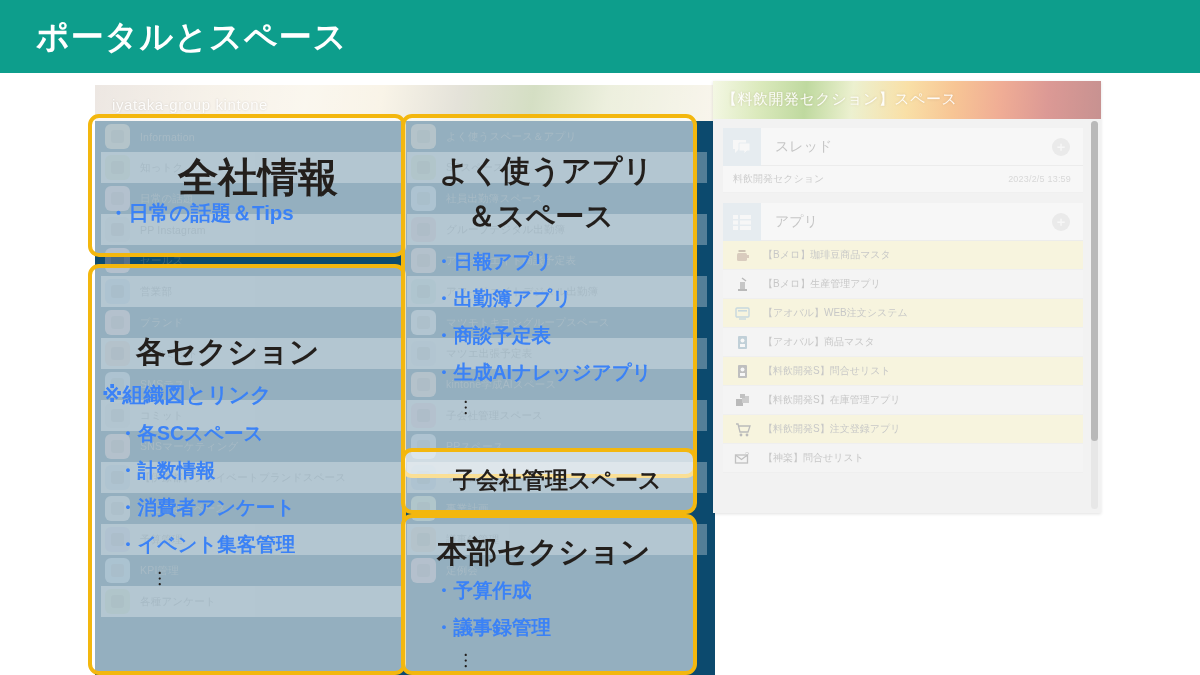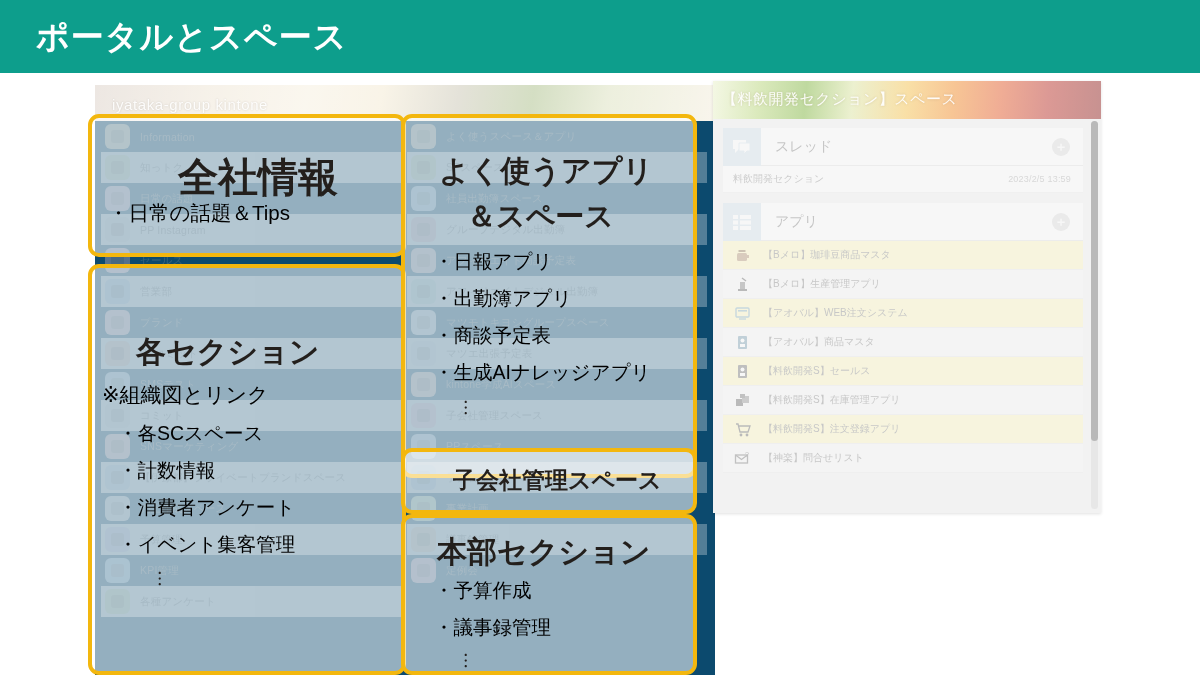--- a/index.html
+++ b/index.html
@@ -138,22 +138,22 @@
     position:absolute;
     border:4px solid #f3b70e;
     border-radius:11px;
     background:rgba(255,255,255,.56);
   }
   .c-title {
     position:absolute; font-weight:bold; color:#231f1c; white-space:nowrap;
     line-height:1.06;
   }
   .c-item {
-    position:absolute; font-size:19.5px; color:#000000; white-space:nowrap;
-    line-height:1.05; font-weight:400;
+    position:absolute; font-size:19.5px; color:#3b82f6; white-space:nowrap;
+    line-height:1.05; font-weight:700;
   }
   .c-item.bul::before { content:"・"; }
   .c-dots {
     position:absolute; font-size:17px; color:#231f1c; line-height:.72;
     letter-spacing:0; writing-mode:vertical-rl; text-orientation:upright;
   }
 
   
   #box-zensha   { left:88px;  top:41px;  width:318px; height:143px; }
   #box-section  { left:88px;  top:191px; width:318px; height:411px; }
@@ -390,21 +390,21 @@
           <span>【アオバル】商品マスタ</span>
         </div>
         <div class="app-row">
           <span class="app-ic">
               <svg width="17" height="17" viewBox="0 0 17 17">
                 <rect x="4" y="2" width="9" height="13" rx="1" fill="#7a7a7a"></rect>
                 <circle cx="8.5" cy="6.5" r="2" fill="#fff"></circle>
                 <rect x="6" y="10" width="5" height="3" fill="#fff"></rect>
               </svg>
             </span>
-          <span>【料飲開発S】セールス</span>
+          <span>【料飲開発S】問合せリスト</span>
         </div>
         <div class="app-row">
           <span class="app-ic">
               <svg width="17" height="17" viewBox="0 0 17 17">
                 <rect x="2" y="7" width="7" height="7" fill="#6f6f6f"></rect>
                 <rect x="8" y="4" width="7" height="7" fill="#9a9a9a"></rect>
                 <rect x="6" y="2" width="5" height="4" fill="#7f7f7f"></rect>
               </svg>
             </span>
           <span>【料飲開発S】在庫管理アプリ</span>

